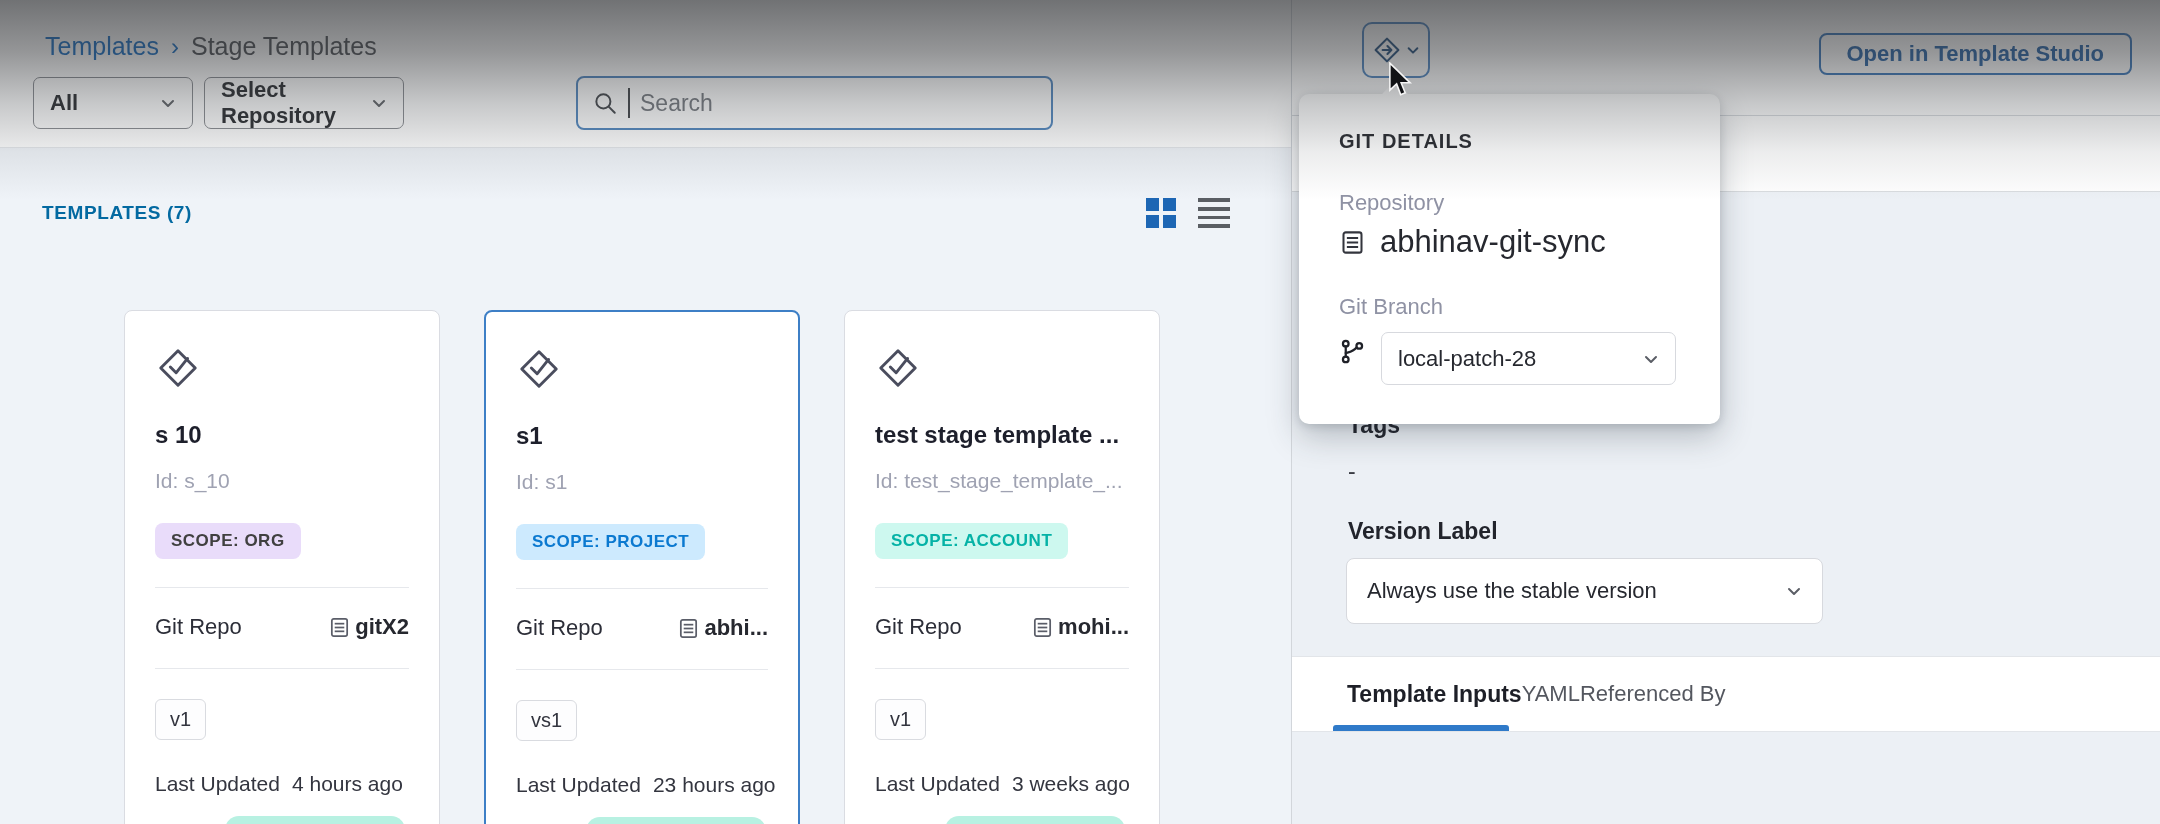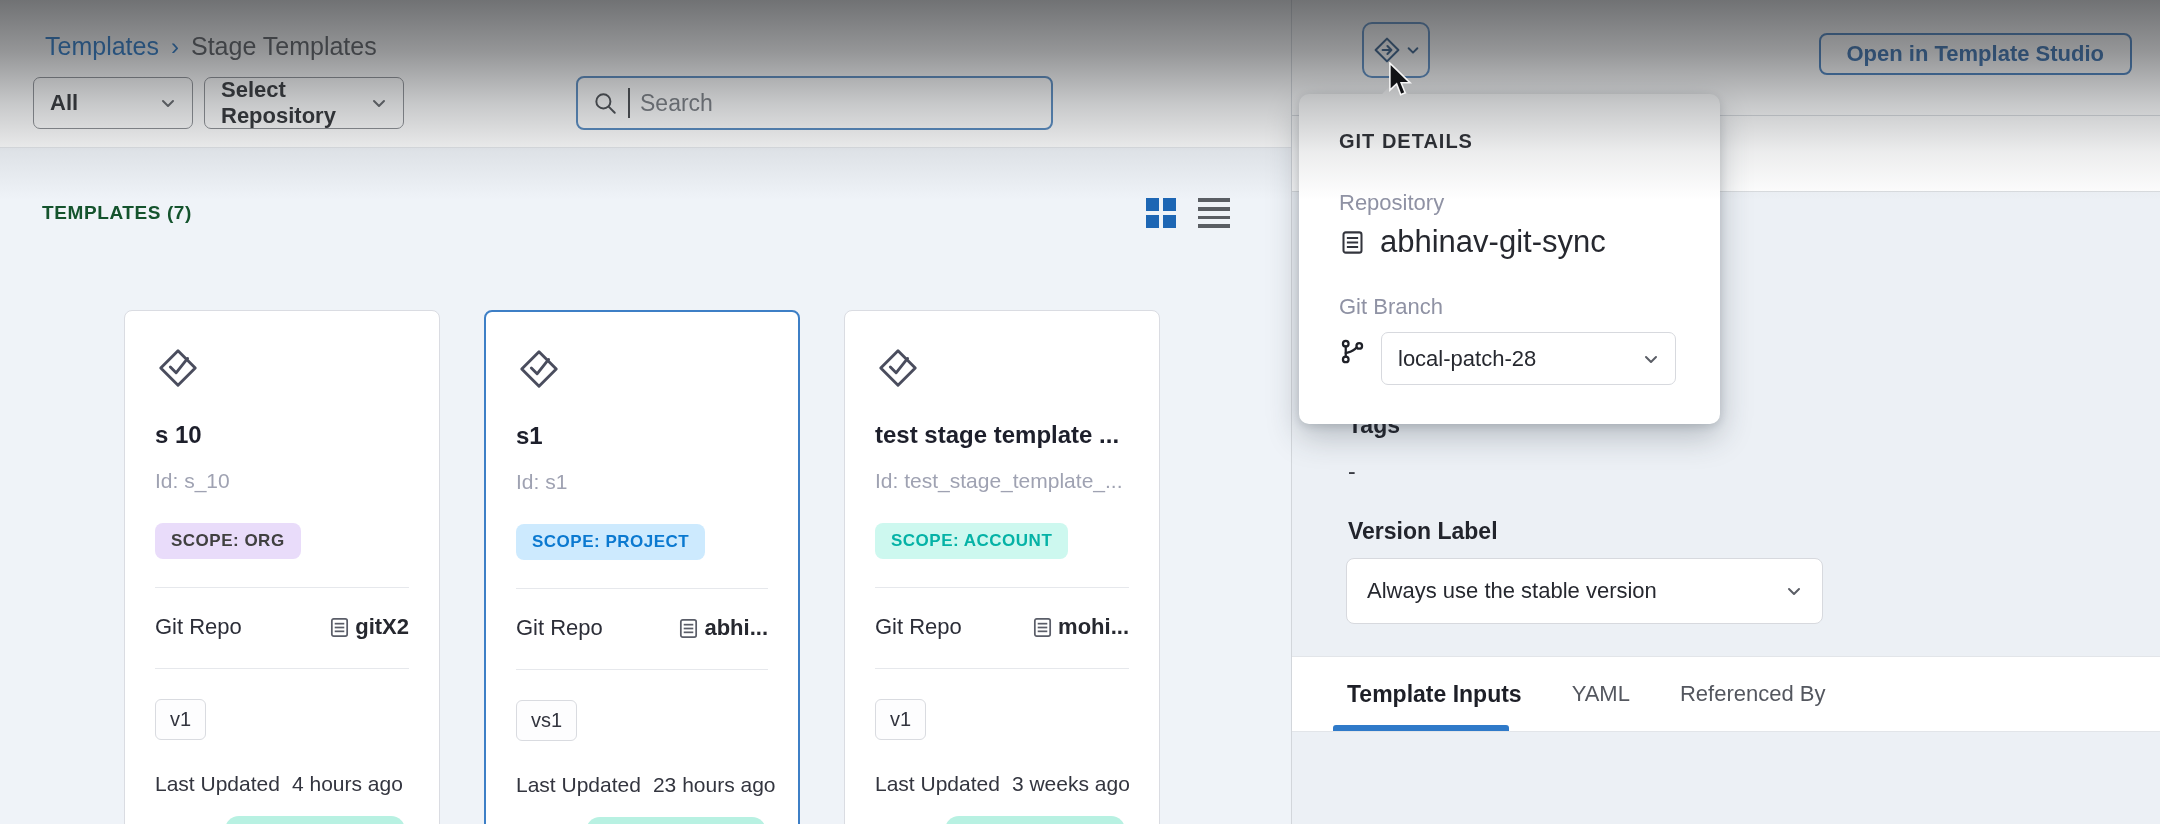--- a/index.html
+++ b/index.html
@@ -51,21 +51,21 @@
   }
   .search-box input {
     flex:1; border:none; outline:none; background:transparent;
     font-family:"Liberation Sans", sans-serif; font-size:23px; color:#303236;
   }
   .search-box input::placeholder { color:#70747a; }
   .text-caret { width:2px; height:30px; background:#3a3d41; }
 
   .list-header-label {
     position:absolute; left:42px; top:202px;
-    font-size:19px; font-weight:700; letter-spacing:0.6px; color:#14532d;
+    font-size:19px; font-weight:700; letter-spacing:0.6px; color:#0369a1;
   }
   .view-toggle { position:absolute; top:198px; width:30px; height:30px; cursor:pointer; }
   .grid-icon { left:1146px; display:grid; grid-template-columns:13px 13px; grid-template-rows:13px 13px; gap:4px; }
   .grid-icon span { background:#1d66b4; }
   .list-icon { left:1198px; display:flex; flex-direction:column; justify-content:center; gap:5px; }
   .list-icon span { display:block; width:32px; height:4.5px; background:#5a5e64; }
 
   
   .cards-row { position:absolute; left:124px; top:310px; display:flex; gap:44px; }
   .card {
@@ -136,21 +136,21 @@
   .version-select {
     position:absolute; left:54px; top:558px; width:477px; height:66px;
     background:#ffffff; border:1.5px solid #d7d9de; border-radius:8px;
     display:flex; align-items:center; justify-content:space-between;
     padding:0 20px; font-size:22px; color:#26282f; cursor:pointer;
   }
 
   .tabbar {
     position:absolute; left:0; top:656px; width:100%; height:76px; background:#ffffff;
     border-top:1px solid #e2e5e9; border-bottom:1px solid #e2e5e9;
-    display:flex; align-items:center; gap:50px; padding-left:55px;
+    display:flex; align-items:center; padding-left:55px;
   }
   .tab { font-size:22px; color:#54575f; cursor:pointer; }
   .tab.active { font-size:23px; font-weight:700; color:#1d1f27; }
   .tab-underline { position:absolute; left:41px; bottom:0; width:176px; height:6px; background:#2f7ac9; border-radius:3px 3px 0 0; }
 
   .cursor-pointer { position:absolute; left:94px; top:62px; z-index:200; }
 
   .chev { flex:0 0 auto; }
 </style>
 </head>

